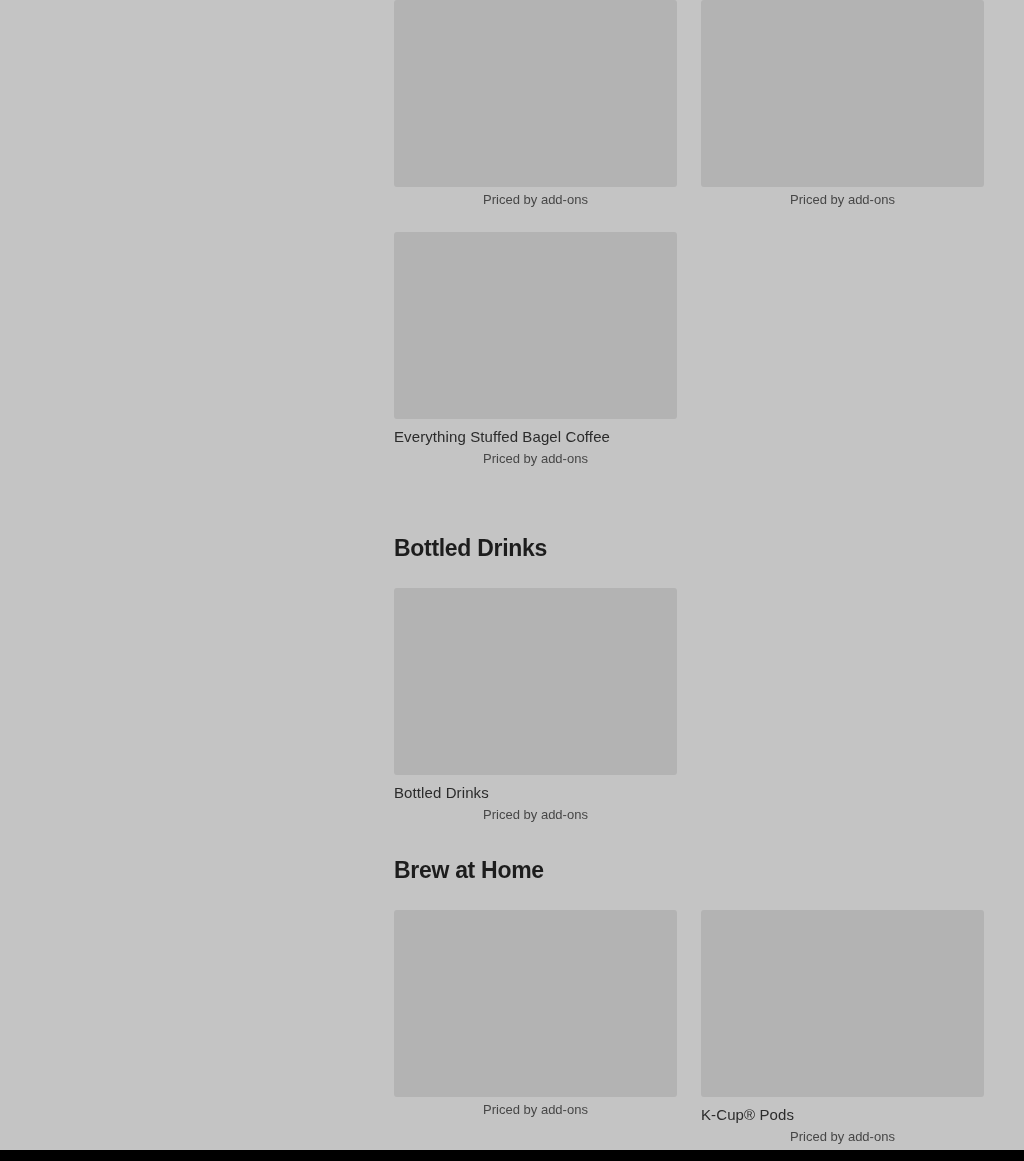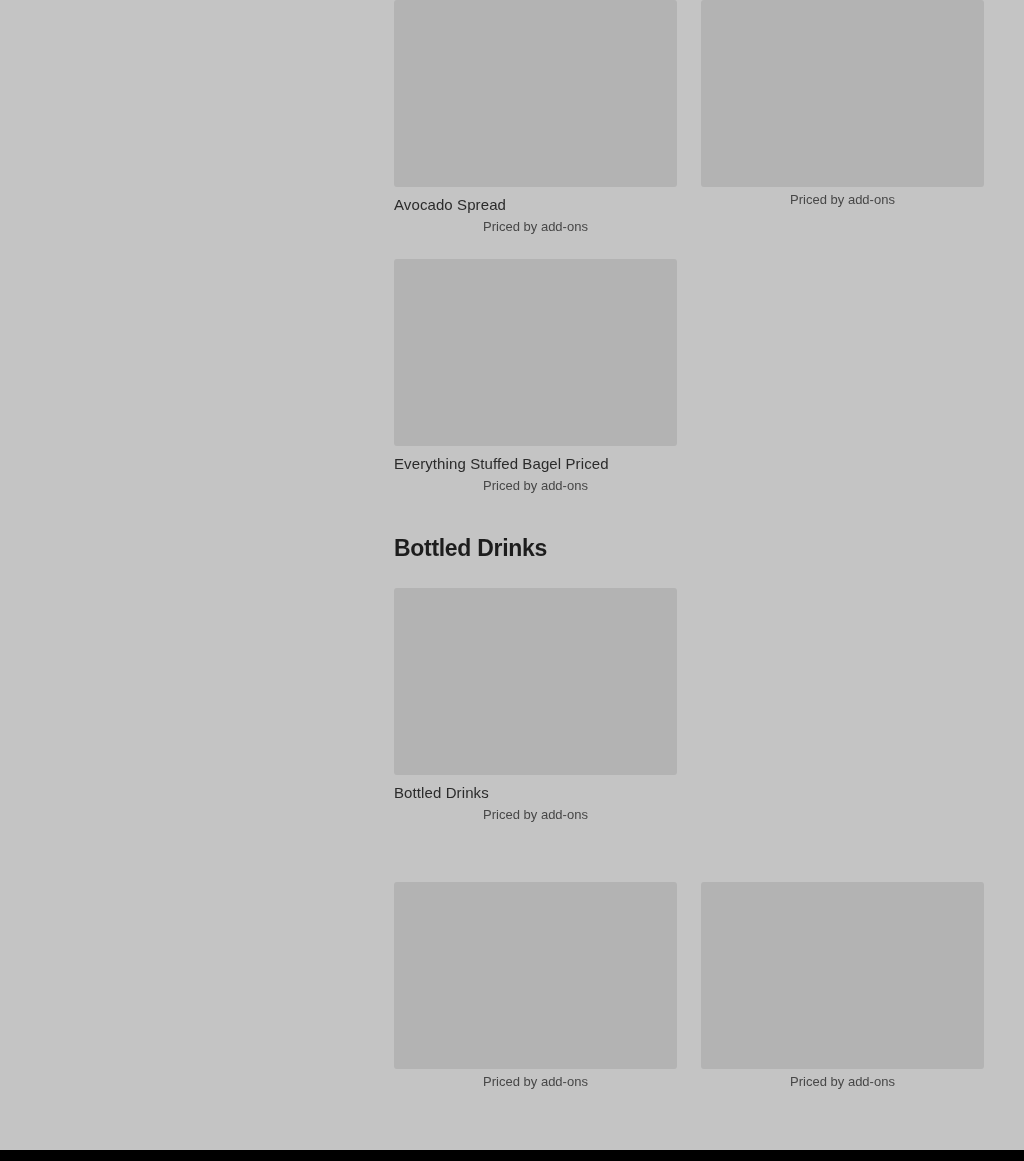--- a/index.html
+++ b/index.html
@@ -111,61 +111,62 @@
 
 <div class="viewport">
   <div class="content">
     <div class="menu-column">
 
       <div class="group" style="top:0px;">
         <div class="product-grid">
 
           <div class="product-card">
             <div class="product-thumb"></div>
-            <div class="product-title">Avocado Spread</div>
             <div class="product-subtitle">Priced by add-ons</div>
           </div>
 
           <div class="product-card">
             <div class="product-thumb"></div>
             <div class="product-subtitle">Priced by add-ons</div>
           </div>
 
           <div class="product-card">
             <div class="product-thumb"></div>
-            <div class="product-title">Everything Stuffed Bagel Priced</div>
+            <div class="product-title">Everything Stuffed Bagel Coffee</div>
             <div class="product-subtitle">Priced by add-ons</div>
           </div>
 
         </div>
       </div>
 
       <div class="group" style="top:534px;">
         <div class="section-heading">Bottled Drinks</div>
 
         <div class="product-grid" style="margin-top:26px;">
           <div class="product-card">
             <div class="product-thumb"></div>
             <div class="product-title">Bottled Drinks</div>
             <div class="product-subtitle">Priced by add-ons</div>
           </div>
         </div>
       </div>
 
       <div class="group" style="top:856px;">
+        <div class="section-heading">Brew at Home</div>
 
         <div class="product-grid" style="margin-top:26px;">
 
           <div class="product-card">
             <div class="product-thumb"></div>
             <div class="product-subtitle">Priced by add-ons</div>
           </div>
 
           <div class="product-card">
             <div class="product-thumb"></div>
+            <div class="product-title">K-Cup® Pods</div>
             <div class="product-subtitle">Priced by add-ons</div>
           </div>
 
         </div>
       </div>
 
     </div>
   </div>
 </div>
 

